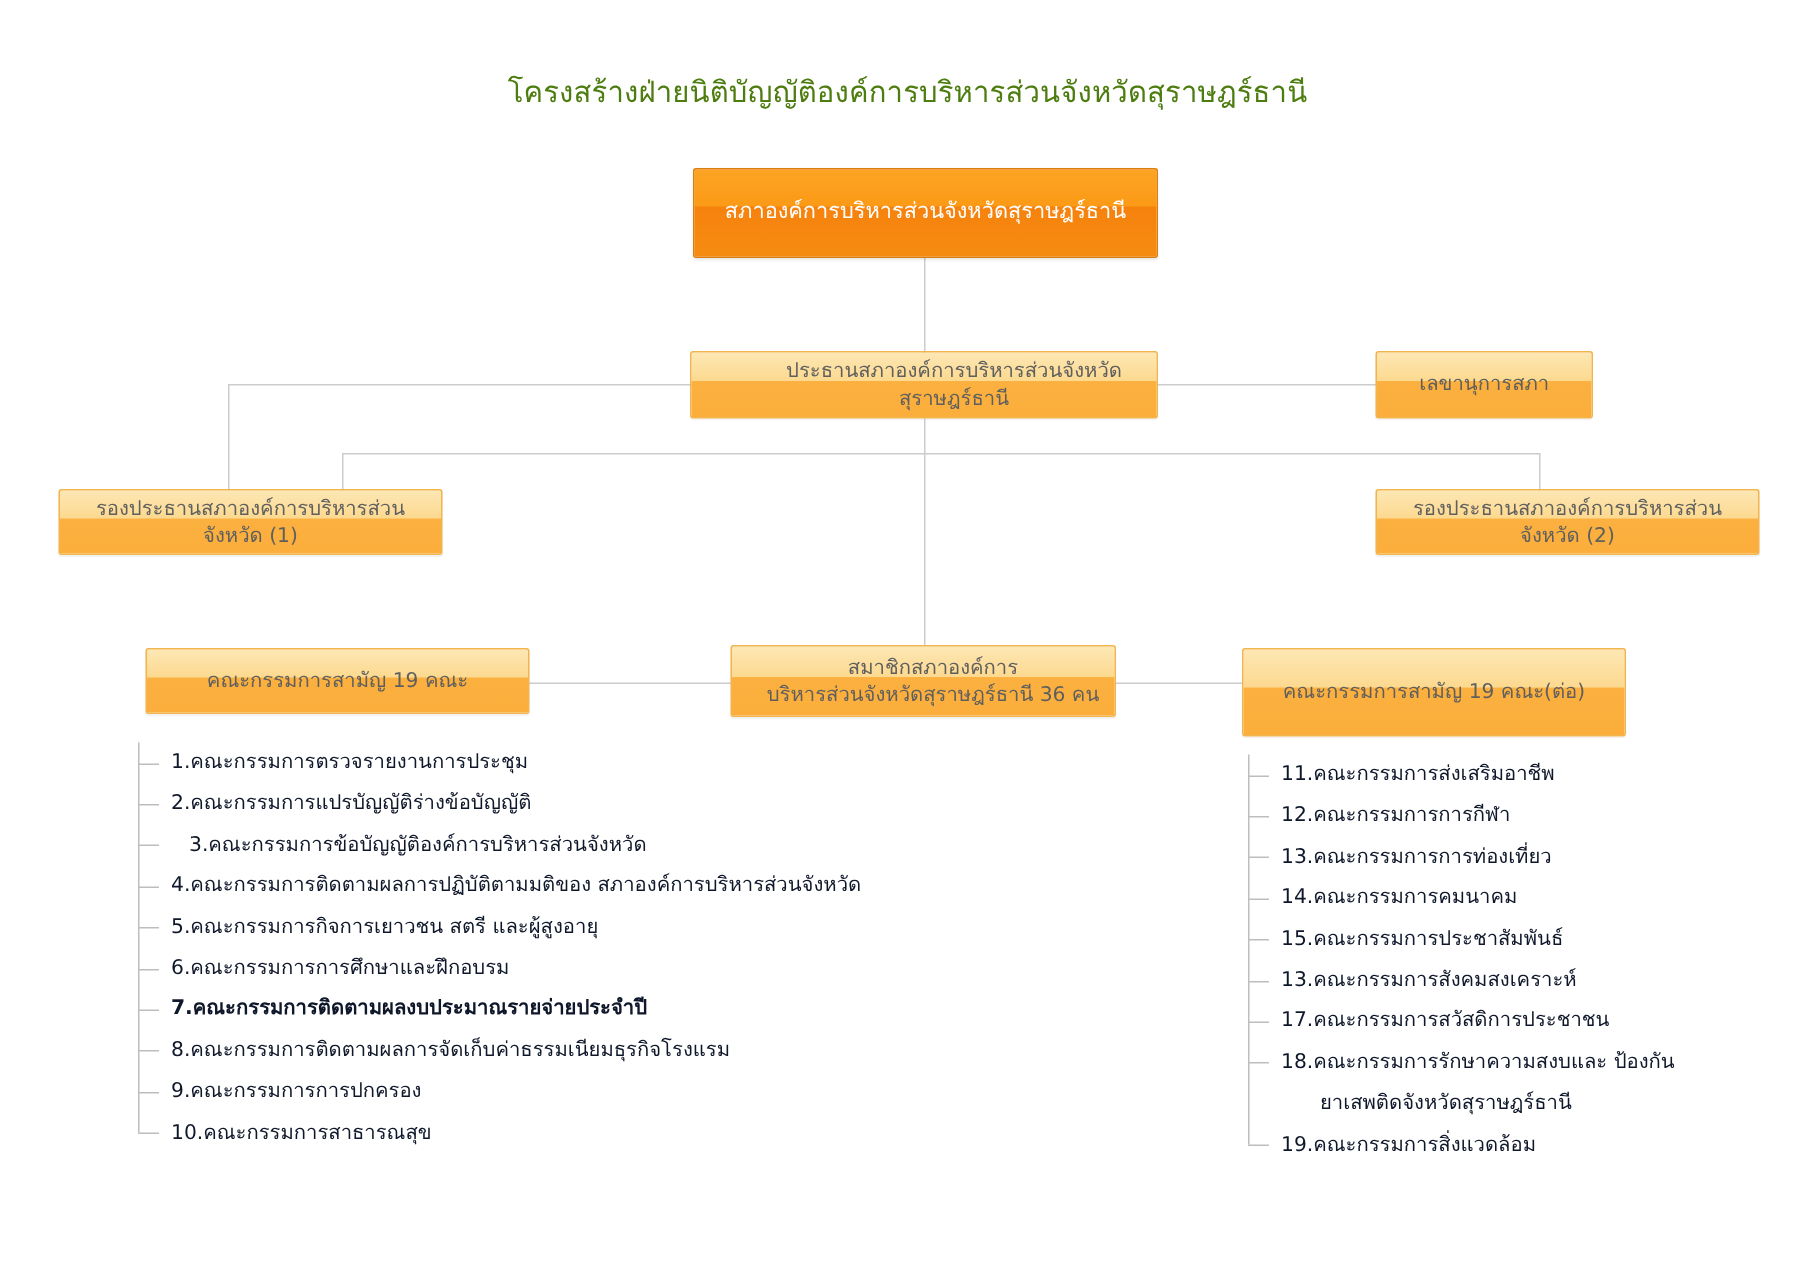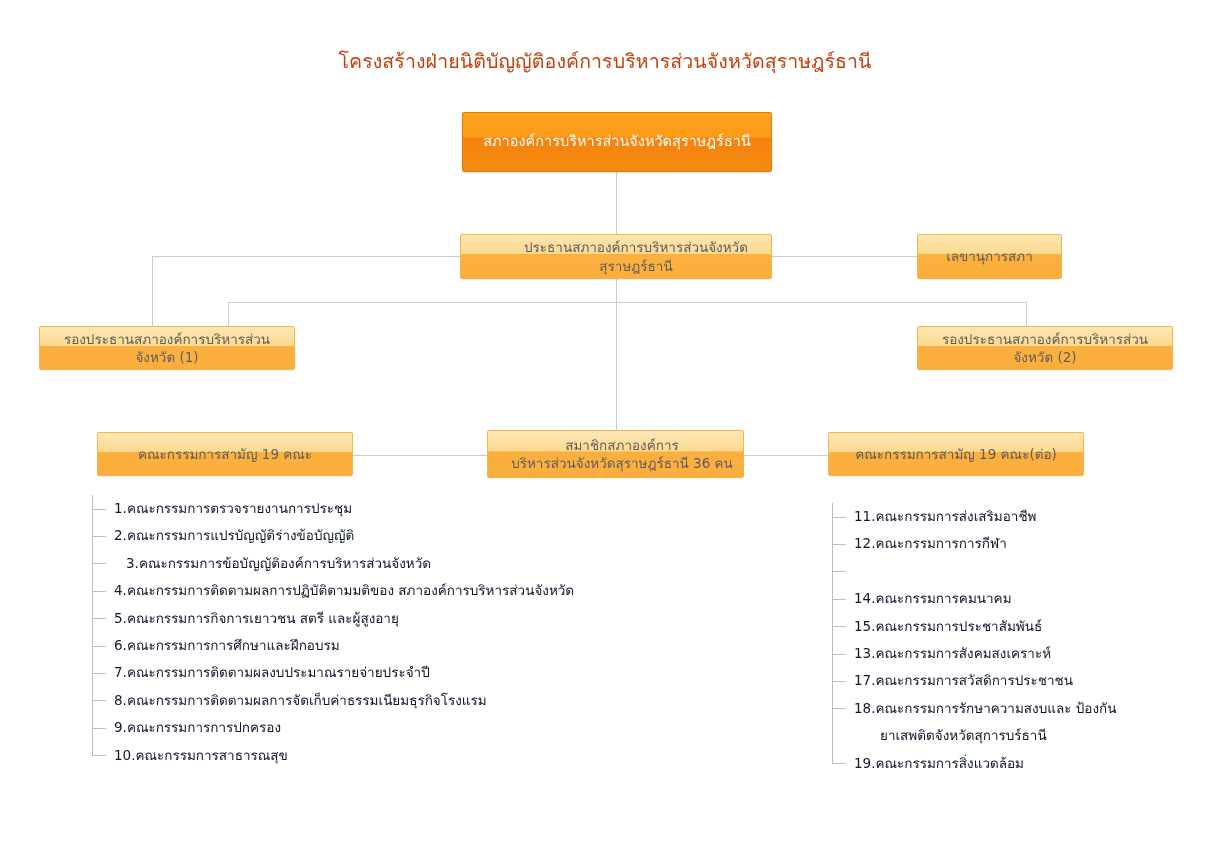--- a/index.html
+++ b/index.html
@@ -13,21 +13,21 @@
     position:relative;
   }
   #stage{position:absolute;left:0;top:0;width:1210px;height:843px;}
 
   
   .chart-title{
     position:absolute;
     left:0;top:46px;width:1210px;
     text-align:center;
     font-size:19.5px;
-    color:#c2410c;
+    color:#4d7c0f;
     letter-spacing:0.1px;
     white-space:nowrap;
   }
 
   
   .node{
     position:absolute;
     box-sizing:border-box;
     display:flex;
     align-items:center;
@@ -124,45 +124,45 @@
 
   <div class="node amber" style="left:97px;top:432px;width:256px;height:44px;">
     <span>คณะกรรมการสามัญ 19 คณะ</span>
   </div>
 
   <div class="node amber" style="left:487px;top:430px;width:257px;height:48px;flex-direction:column;padding-left:19px;">
     <span>สมาชิกสภาองค์การ</span>
     <span>บริหารส่วนจังหวัดสุราษฎร์ธานี 36 คน</span>
   </div>
 
-  <div class="node amber" style="left:828px;top:432px;width:256px;height:44px;">
+  <div class="node amber" style="left:828px;top:432px;width:256px;height:59px;">
     <span>คณะกรรมการสามัญ 19 คณะ(ต่อ)</span>
   </div>
 
   <div class="list" id="list-left" style="left:92px;top:495px;">
     <div class="trunk" style="height: 260.3px;"></div>
   <div class="list-item" style="position: absolute; left: 0px; top: 0px; height: 27.4px;"><span class="tick"></span><span style="display: inline-block; line-height: 27.4px;">1.คณะกรรมการตรวจรายงานการประชุม</span></div>
       <div class="list-item" style="position: absolute; left: 0px; top: 27.4px; height: 27.4px;"><span class="tick"></span><span style="display: inline-block; line-height: 27.4px;">2.คณะกรรมการแปรบัญญัติร่างข้อบัญญัติ</span></div>
       <div class="list-item" style="position: absolute; left: 0px; top: 54.8px; height: 27.4px; padding-left: 34px;"><span class="tick"></span><span style="display: inline-block; line-height: 27.4px;">3.คณะกรรมการข้อบัญญัติองค์การบริหารส่วนจังหวัด</span></div>
       <div class="list-item" style="position: absolute; left: 0px; top: 82.2px; height: 27.4px;"><span class="tick"></span><span style="display: inline-block; line-height: 27.4px;">4.คณะกรรมการติดตามผลการปฏิบัติตามมติของ สภาองค์การบริหารส่วนจังหวัด</span></div>
       <div class="list-item" style="position: absolute; left: 0px; top: 109.6px; height: 27.4px;"><span class="tick"></span><span style="display: inline-block; line-height: 27.4px;">5.คณะกรรมการกิจการเยาวชน  สตรี  และผู้สูงอายุ</span></div>
       <div class="list-item" style="position: absolute; left: 0px; top: 137px; height: 27.4px;"><span class="tick"></span><span style="display: inline-block; line-height: 27.4px;">6.คณะกรรมการการศึกษาและฝึกอบรม</span></div>
-      <div class="list-item" style="position: absolute; left: 0px; top: 164.4px; height: 27.4px;"><span class="tick"></span><span style="display: inline-block; line-height: 27.4px;">7.คณะกรรมการติดตามผลงบประมาณรายจ่ายประจำปี</span></div>
+      <div class="list-item" style="position: absolute; left: 0px; top: 164.4px; height: 27.4px;"><span class="tick"></span><span style="display: inline-block; line-height: 27.4px; font-weight: bold;">7.คณะกรรมการติดตามผลงบประมาณรายจ่ายประจำปี</span></div>
       <div class="list-item" style="position: absolute; left: 0px; top: 191.8px; height: 27.4px;"><span class="tick"></span><span style="display: inline-block; line-height: 27.4px;">8.คณะกรรมการติดตามผลการจัดเก็บค่าธรรมเนียมธุรกิจโรงแรม</span></div>
       <div class="list-item" style="position: absolute; left: 0px; top: 219.2px; height: 27.4px;"><span class="tick"></span><span style="display: inline-block; line-height: 27.4px;">9.คณะกรรมการการปกครอง</span></div>
       <div class="list-item" style="position: absolute; left: 0px; top: 246.6px; height: 27.4px;"><span class="tick"></span><span style="display: inline-block; line-height: 27.4px;">10.คณะกรรมการสาธารณสุข</span></div>
     </div>
 
   <div class="list" id="list-right" style="left:832px;top:503px;">
     <div class="trunk" style="height: 260.3px;"></div>
   <div class="list-item" style="position: absolute; left: 0px; top: 0px; height: 27.4px;"><span class="tick"></span><span style="display: inline-block; line-height: 27.4px;">11.คณะกรรมการส่งเสริมอาชีพ</span></div>
       <div class="list-item" style="position: absolute; left: 0px; top: 27.4px; height: 27.4px;"><span class="tick"></span><span style="display: inline-block; line-height: 27.4px;">12.คณะกรรมการการกีฬา</span></div>
-      <div class="list-item" style="position: absolute; left: 0px; top: 54.8px; height: 27.4px;"><span class="tick"></span></div>
+      <div class="list-item" style="position: absolute; left: 0px; top: 54.8px; height: 27.4px;"><span class="tick"></span><span style="display: inline-block; line-height: 27.4px;">13.คณะกรรมการการท่องเที่ยว</span></div>
       <div class="list-item" style="position: absolute; left: 0px; top: 82.2px; height: 27.4px;"><span class="tick"></span><span style="display: inline-block; line-height: 27.4px;">14.คณะกรรมการคมนาคม</span></div>
       <div class="list-item" style="position: absolute; left: 0px; top: 109.6px; height: 27.4px;"><span class="tick"></span><span style="display: inline-block; line-height: 27.4px;">15.คณะกรรมการประชาสัมพันธ์</span></div>
       <div class="list-item" style="position: absolute; left: 0px; top: 137px; height: 27.4px;"><span class="tick"></span><span style="display: inline-block; line-height: 27.4px;">13.คณะกรรมการสังคมสงเคราะห์</span></div>
       <div class="list-item" style="position: absolute; left: 0px; top: 164.4px; height: 27.4px;"><span class="tick"></span><span style="display: inline-block; line-height: 27.4px;">17.คณะกรรมการสวัสดิการประชาชน</span></div>
       <div class="list-item" style="position: absolute; left: 0px; top: 191.8px; height: 27.4px; text-align: right;"><span class="tick"></span><span style="display: inline-block; line-height: 27.4px;">18.คณะกรรมการรักษาความสงบและ ป้องกัน</span></div>
-      <div class="list-item notick" style="position: absolute; left: 0px; top: 219.2px; height: 27.4px;"><span style="display: inline-block; padding-left: 26px; line-height: 27.4px;">ยาเสพติดจังหวัดสุการบร์ธานี</span></div>
+      <div class="list-item notick" style="position: absolute; left: 0px; top: 219.2px; height: 27.4px;"><span style="display: inline-block; padding-left: 26px; line-height: 27.4px;">ยาเสพติดจังหวัดสุราษฎร์ธานี</span></div>
       <div class="list-item" style="position: absolute; left: 0px; top: 246.6px; height: 27.4px;"><span class="tick"></span><span style="display: inline-block; line-height: 27.4px;">19.คณะกรรมการสิ่งแวดล้อม</span></div>
     </div>
 
 </div>
 
 </body></html>

